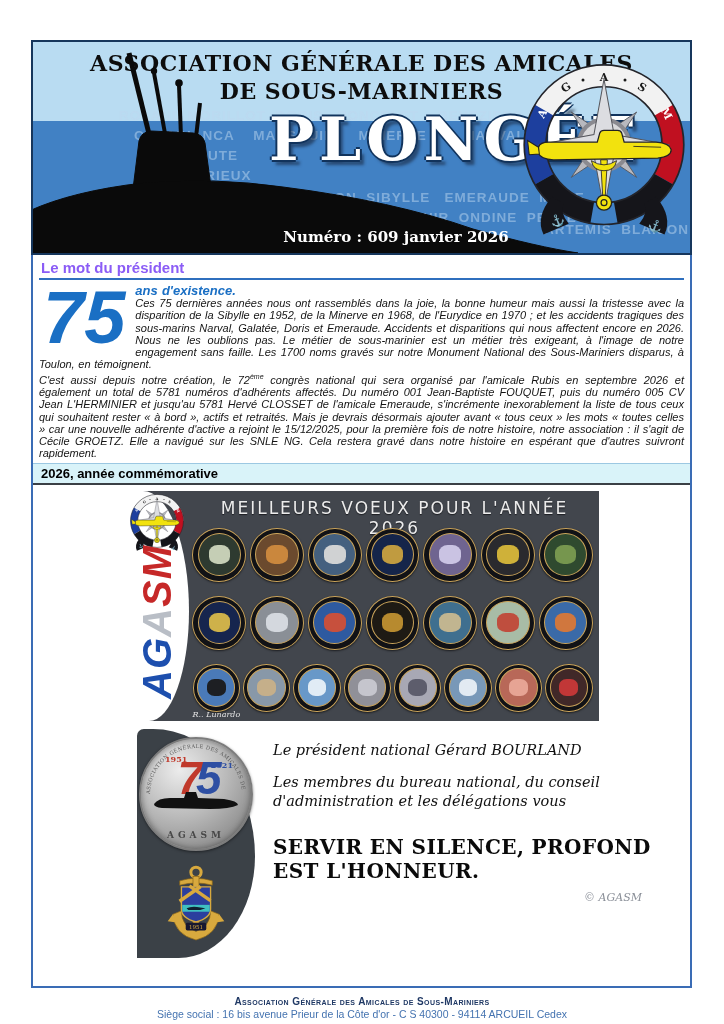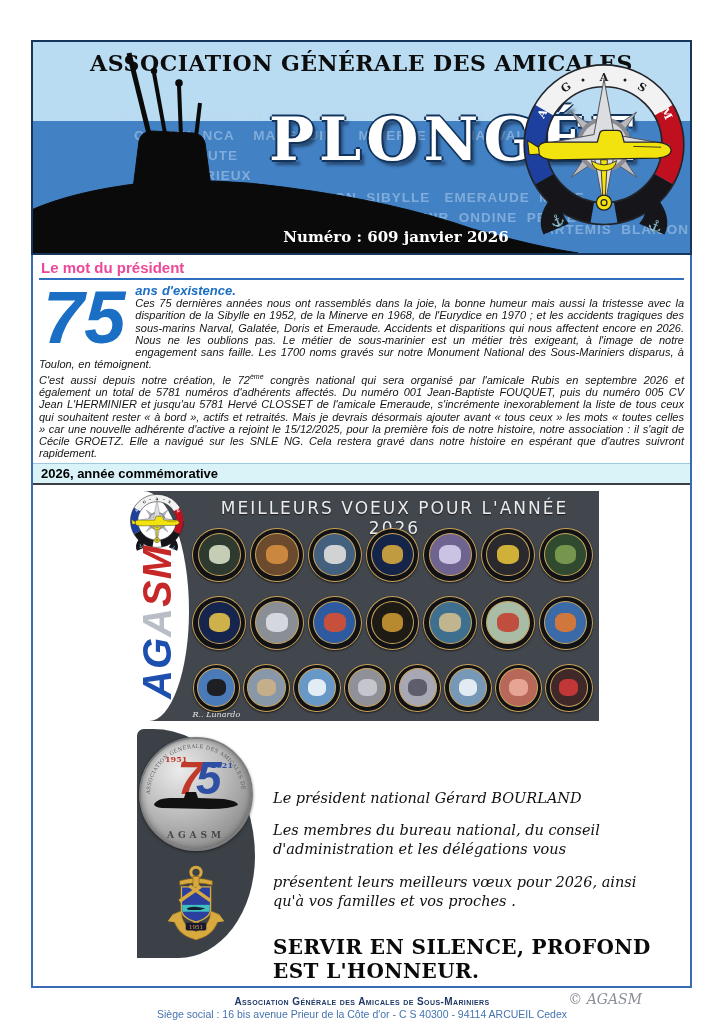--- a/index.html
+++ b/index.html
@@ -21,21 +21,21 @@
            font-family:"DejaVu Serif",serif;font-weight:bold;font-size:60px;letter-spacing:5px;
            color:#fff;text-shadow:-2px 0 #11335c,2px 0 #11335c,0 -2px #11335c,0 2px #11335c,
            4px 5px 3px rgba(20,30,50,.55);}
   .issue{position:absolute;left:248px;top:186px;width:230px;text-align:center;color:#fff;
          font-family:"DejaVu Serif",serif;font-weight:bold;font-size:15px;}
   .sub-sil{position:absolute;left:0;bottom:0;width:548px;height:206px;}
   .banner-logo{position:absolute;right:2px;top:16px;width:168px;height:186px;}
 
   
   .president{padding:4px 6px 0 6px;}
-  .sec-title{font-size:15px;font-weight:bold;color:#ec4899;padding:2px 2px 2px 2px;}
+  .sec-title{font-size:15px;font-weight:bold;color:#8b5cf6;padding:2px 2px 2px 2px;}
   .blue-rule{height:2px;background:#2f6fbe;margin:0 0 3px 0;}
   .prez-body{font-style:italic;color:#141414;font-size:11px;line-height:12.2px;
              text-align:justify;word-spacing:.6px;}
   .dropcap{float:left;font-size:74px;line-height:64px;font-weight:bold;font-style:italic;
            color:#1a6fc4;margin:3px 10px 2px 4px;font-family:"Liberation Sans",sans-serif;}
   .lead{color:#1a6fc4;font-weight:bold;font-style:italic;font-size:13px;padding-top:2px;}
   .para{margin:0 0 1px 0;}
   sup.sm{font-size:7px;vertical-align:super;}
 
   
@@ -78,25 +78,25 @@
   .m-1951{left:24px;top:15px;color:#c0392b;}
   .m-2026{right:18px;top:21px;color:#2e4fa3;}
   .m-75{position:absolute;left:0;right:0;top:16px;text-align:center;font-weight:bold;
         font-style:italic;font-size:46px;letter-spacing:-7px;line-height:1;}
   .m-7{color:#c0392b;} .m-5{color:#2e4fa3;}
   .m-sub{position:absolute;left:9px;top:52px;width:92px;height:22px;}
   .m-agasm{position:absolute;left:0;right:0;bottom:9px;text-align:center;font-size:9px;
            font-weight:bold;letter-spacing:4px;color:#474747;font-family:"DejaVu Serif",serif;}
   .anchor-badge{display:block;margin:12px auto 0 auto;width:60px;height:82px;}
   .greet{position:absolute;left:240px;top:12px;right:18px;font-family:"DejaVu Serif",serif;
-         font-style:italic;font-size:14.5px;color:#101010;margin-top:48px;}
+         font-style:italic;font-size:14.5px;color:#101010;}
   .greet-line{margin-bottom:14px;line-height:1.3;}
   .motto{font-style:normal;font-weight:bold;font-size:20px;letter-spacing:.4px;color:#0a0a0a;
          margin-top:24px;font-family:"DejaVu Serif",serif;}
-  .copyright{text-align:right;margin:8px 30px 0 0;font-size:14px;font-style:italic;color:#8a8f98;}
+  .copyright{text-align:right;margin:8px 30px 0 0;font-size:11px;font-style:italic;color:#8a8f98;}
 
   
   .footer{position:absolute;left:0;right:0;top:996px;text-align:center;}
   .footer-org{font-size:10px;font-weight:bold;font-variant:small-caps;color:#1f3864;
               letter-spacing:.4px;}
   .footer-addr{font-size:10.5px;color:#4473b0;margin-top:1px;text-align:center;}
 </style>
 </head>
 <body>
 
@@ -143,20 +143,21 @@
     </g>
   </defs>
 </svg>
 
 <div class="frame">
 
   <div class="banner">
     <div class="band-light"></div>
     <div class="assoc">
       <div>ASSOCIATION GÉNÉRALE DES AMICALES</div>
+      <div>DE SOUS-MARINIERS</div>
     </div>
     <div id="wm-layer">
         <span class="wm" style="left: 86px; top: 66px;">ROLAND MORILLOT  DORIS   PONCELET    BEVEZIERS  RUBIS</span>
         <span class="wm" style="left: 101px; top: 86px;">CASABIANCA    MARSOUIN     MINERVE        NARVAL</span>
         <span class="wm" style="left: 109px; top: 106px;">ARGONAUTE</span>
         <span class="wm" style="left: 116px; top: 126px;">LE GLORIEUX</span>
         <span class="wm" style="left: 251px; top: 148px;">ESPADON  SIBYLLE   EMERAUDE  MILLE</span>
         <span class="wm" style="left: 276px; top: 168px;">SURCOUF  SAPHIR  ONDINE  PERLE</span>
         <span class="wm" style="left: 14px; top: 188px;">PHENIX  PEGASE</span>
         <span class="wm" style="left: 511px; top: 180px;">ARTEMIS  BLAISON</span>
@@ -353,21 +354,20 @@
         <rect x="20" y="30" width="30" height="4" transform="rotate(-35 35 44)" fill="#d8a93e"></rect>
         <rect x="19" y="47" width="32" height="8" fill="#3fbfc0"></rect>
         <path d="M24 51 Q30 48 40 50 L46 51 L40 53 L26 53 Z" fill="#102030"></path>
         <rect x="23" y="68" width="24" height="9" rx="2" fill="#181830"></rect>
         <text x="35" y="75" font-size="6.5" fill="#d8a93e" text-anchor="middle" font-family="DejaVu Serif,serif">1951</text>
       </svg>
     </div>
     <div class="greet">
       <div class="greet-line">Le président  national Gérard BOURLAND</div>
       <div class="greet-line">Les membres du bureau national, du conseil d'administration et les délégations vous</div>
-      <div class="greet-line">présentent leurs meilleurs vœux pour 2026, ainsi qu'à vos  familles et vos proches .</div>
       <div class="motto">SERVIR  EN SILENCE, PROFOND EST L'HONNEUR.</div>
       <div class="copyright">© AGASM</div>
     </div>
   </div>
 
 </div>
 
 <div class="footer">
   <div class="footer-org">Association Générale des Amicales de Sous-Mariniers</div>
   <div class="footer-addr">Siège social : 16 bis avenue Prieur de la Côte d'or - C S 40300 - 94114  ARCUEIL Cedex</div>

